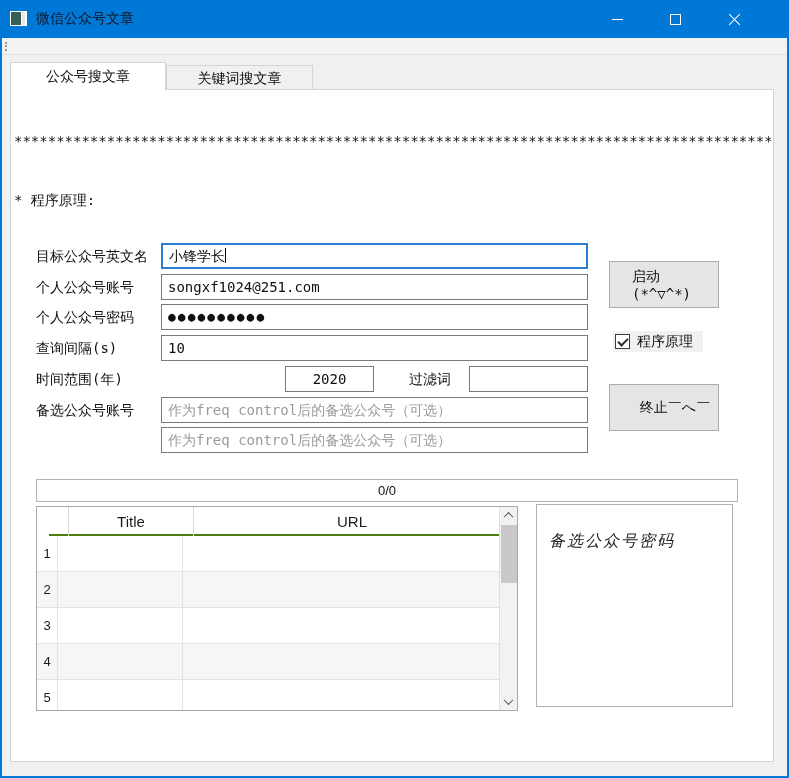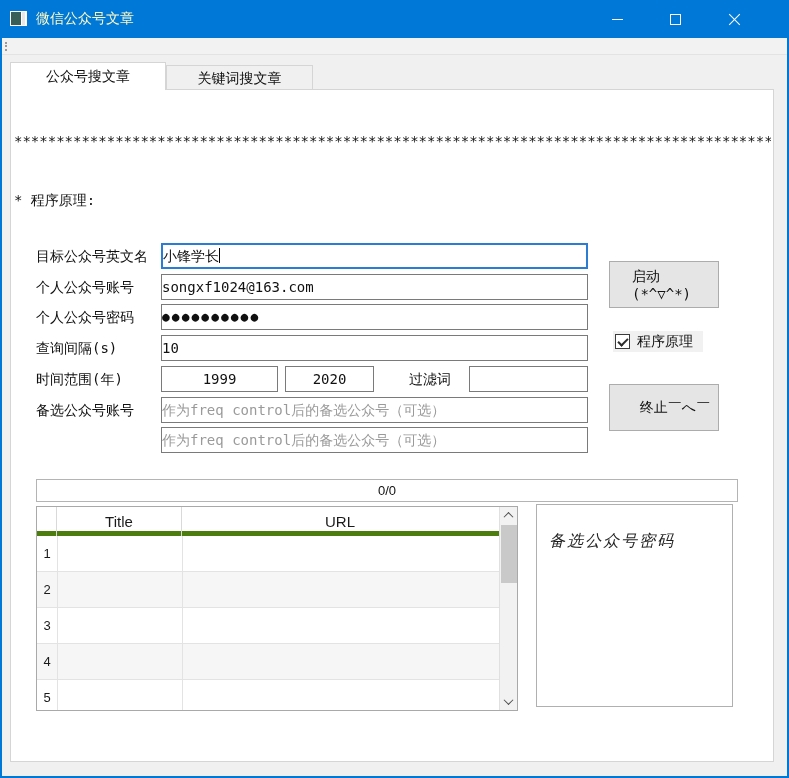--- a/index.html
+++ b/index.html
@@ -7,21 +7,21 @@
   .window{
     position:relative; width:789px; height:778px;
     background:#f0f0f0;
     border-left:2px solid #0078d7; border-right:2px solid #0078d7; border-bottom:2px solid #0078d7;
     font-family:"Liberation Sans", sans-serif;
     overflow:hidden;
   }
   
   .titlebar{
     position:absolute; left:-2px; top:0; width:789px; height:38px;
-    background:#0078d7; color:#fef9c3; display:flex; align-items:center;
+    background:#0078d7; color:#0f172a; display:flex; align-items:center;
   }
   .app-icon{ position:absolute; left:10px; top:11px; width:17px; height:15px;
     border:1px solid #fff; background:#fff; }
   .app-icon .inner{ position:absolute; left:0; top:0; width:10px; height:13px; background:#375f57; }
   .app-icon .stripe{ position:absolute; right:1px; top:0; width:3px; height:13px; background:#e8e8e8; }
   .win-title{ position:absolute; left:36px; top:10px; font-size:14px; }
   .win-btn{ position:absolute; top:0; width:45px; height:38px; display:flex; align-items:center; justify-content:center; }
   .btn-min{ left:595px; } .btn-max{ left:653px; } .btn-close{ left:712px; }
   .glyph-min{ width:11px; height:1px; background:#fff; }
   .glyph-max{ width:11px; height:11px; border:1px solid #fff; }
@@ -43,21 +43,21 @@
     background:#fff; border:1px solid #d5d5d5; z-index:2; }
   
   .info{ position:absolute; left:3px; top:3px; width:757px; height:141px; overflow:hidden;
     font-family:"DejaVu Sans Mono", monospace; font-size:14px; line-height:19.5px;
     white-space:pre; color:#141414; }
   
   .flabel{ position:absolute; left:25px; width:140px; height:26px; line-height:26px;
     font-family:"DejaVu Sans Mono", monospace; font-size:14px; color:#101010; }
   .inp{ position:absolute; background:#fff; border:1px solid #7a7a7a; height:26px;
     font-family:"DejaVu Sans Mono", monospace; font-size:14px; line-height:24px;
-    color:#101010; white-space:nowrap; overflow:hidden; }
+    padding-left:6px; color:#101010; white-space:nowrap; overflow:hidden; }
   .inp.focus{ border:2px solid #2b7cd3; line-height:22px; }
   .inp.center{ text-align:center; padding-left:0; }
   .inp .ph{ color:#9a9a9a; }
   .dots{ font-size:13px; letter-spacing:2px; }
   .caret{ display:inline-block; width:1px; height:15px; background:#000; vertical-align:-2px; }
   
   .pushbtn{ position:absolute; left:598px; width:110px; height:47px; background:#e5e5e5;
     border:1px solid #acacac; font-family:"DejaVu Sans Mono", monospace; font-size:14px;
     color:#101010; display:flex; align-items:center; justify-content:center; cursor:default;padding-left:22px; }
   .chk-row{ position:absolute; left:602px; top:241px; height:21px; display:flex; align-items:center;
@@ -66,22 +66,22 @@
   .chk-box:after{ content:""; position:absolute; left:2px; top:3px; width:8px; height:4px;
     border-left:2px solid #2b2b2b; border-bottom:2px solid #2b2b2b; transform:rotate(-45deg); }
   .chk-label{ font-family:"DejaVu Sans Mono", monospace; font-size:14px; color:#101010; }
   
   .progress{ position:absolute; left:25px; top:389px; width:702px; height:23px;
     border:1px solid #b4b4b4; background:#fff; text-align:center; line-height:21px;
     font-size:13px; color:#101010; font-family:"Liberation Sans", sans-serif; }
   
   .table{ position:absolute; left:25px; top:416px; width:482px; height:205px;
     border:1px solid #a9a9a9; background:#fff; overflow:hidden; }
-  .thead{ position:absolute; left:0; top:0; right:18px; height:29px; background:#fff;
-    border-bottom:5px solid #4d7c0f;text-decoration:underline; }
+  .thead{ position:absolute; left:12px; top:0; right:18px; height:29px; background:#fff;
+    border-bottom:2px solid #4d7c0f;text-decoration:underline; }
   .th{ position:absolute; top:0; height:29px; line-height:29px; text-align:center;
     font-size:15px; color:#1a1a1a; border-right:1px solid #d9d9d9; }
   .th-corner{ left:0; width:20px; }
   .th-title{ left:20px; width:125px; }
   .th-url{ left:145px; width:316px; border-right:none; }
   .tbody{ position:absolute; left:0; top:29px; right:18px; bottom:0; overflow:hidden; }
   .trow{ position:relative; height:36px; border-bottom:1px solid #e3e3e3; }
   .trow.alt{ background:#f6f6f6; }
   .tnum{ position:absolute; left:0; top:0; width:20px; height:36px; line-height:36px;
     text-align:center; font-size:13px; color:#1a1a1a; }
@@ -145,25 +145,24 @@
     </div>
 
     <div class="flabel" style="top:153px">目标公众号英文名</div>
     <div class="flabel" style="top:184px">个人公众号账号</div>
     <div class="flabel" style="top:214px">个人公众号密码</div>
     <div class="flabel" style="top:276px">时间范围(年)</div>
     <div class="flabel" style="top:245px">查询间隔(s)</div>
     <div class="flabel" style="top:307px">备选公众号账号</div>
 
     <div class="inp focus" style="left:150px; top:153px; width:427px;"><span>小锋学长</span><span class="caret"></span></div>
-    <div class="inp" style="left:150px; top:184px; width:427px;">songxf1024@163.com</div>
+    <div class="inp" style="left:150px; top:184px; width:427px;">songxf1024@251.com</div>
     <div class="inp dots" style="left:150px; top:214px; width:427px;">●●●●●●●●●●</div>
     <div class="inp" style="left:150px; top:245px; width:427px;">10</div>
 
-    <div class="inp center" style="left:150px; top:276px; width:117px;">1999</div>
     <div class="inp center" style="left:274px; top:276px; width:89px;">2020</div>
     <div class="flabel" style="left:398px; top:276px; width:52px;">过滤词</div>
     <div class="inp" style="left:458px; top:276px; width:119px;"></div>
 
     <div class="inp" style="left:150px; top:307px; width:427px;"><span class="ph">作为freq control后的备选公众号（可选）</span></div>
     <div class="inp" style="left:150px; top:337px; width:427px;"><span class="ph">作为freq control后的备选公众号（可选）</span></div>
 
     <div class="pushbtn" style="top:171px;">启动(*^▽^*)</div>
     <div class="chk-row">
       <div class="chk-box"></div>

